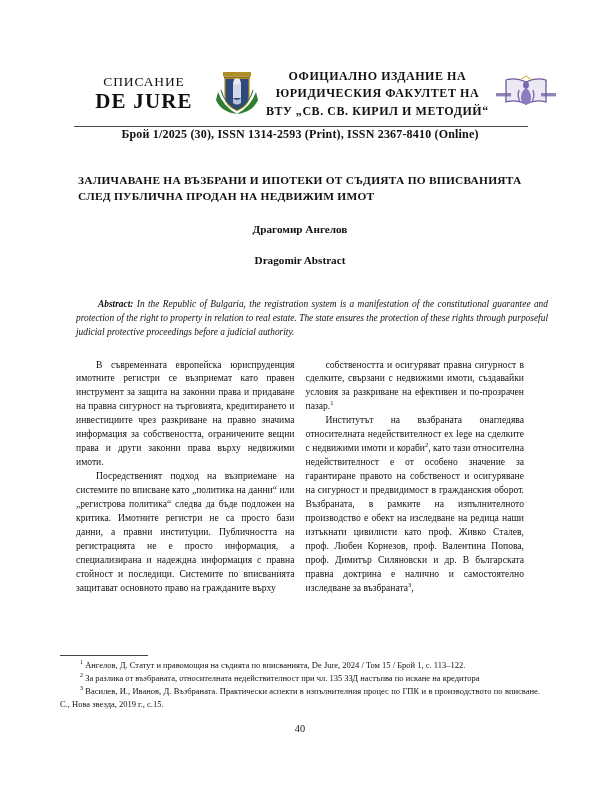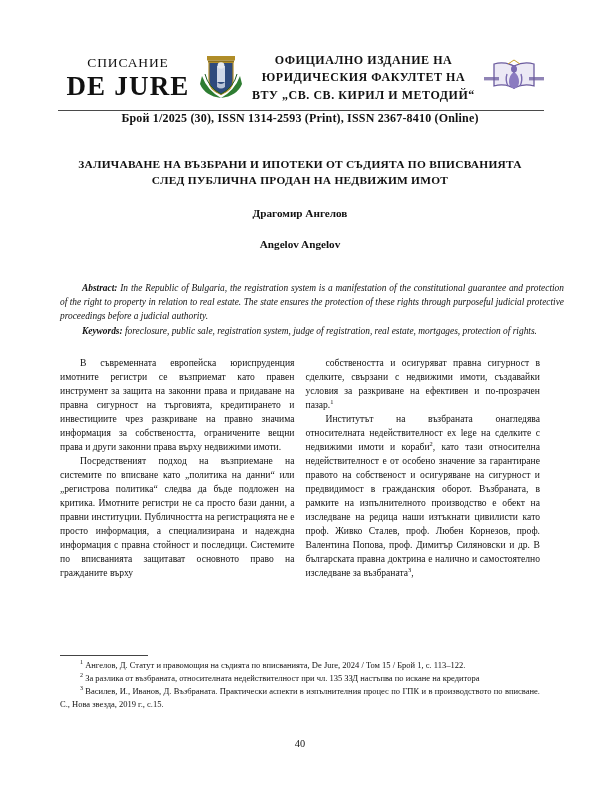--- a/index.html
+++ b/index.html
@@ -13,21 +13,21 @@
     font-family: "Liberation Serif", "DejaVu Serif", serif;
     color: #1a1a1a;
     overflow: hidden;
   }
   .page {
     position: relative;
     width: 600px;
     height: 800px;
     background: #fff;
     box-sizing: border-box;
-    padding: 0;
+    padding: 16px;
   }
 
   
   .masthead {
     display: flex;
     align-items: center;
     justify-content: space-between;
     padding: 52px 55px 0 58px;
     box-sizing: border-box;
   }
@@ -38,21 +38,21 @@
     width: 140px;
   }
   .journal-name .spisanie {
     font-size: 13.5px;
     letter-spacing: 0.9px;
     font-weight: 400;
     display: block;
     color: #111;
   }
   .journal-name .dejure {
-    font-size: 27px;
+    font-size: 21px;
     font-weight: bold;
     letter-spacing: 1.2px;
     display: block;
     margin-top: 1px;
     color: #111;
   }
   .crest {
     flex: 0 0 auto;
     width: 46px;
     height: 52px;
@@ -94,21 +94,20 @@
     text-align: right;
     font-style: italic;
     font-size: 10.3px;
     margin: 26px 60px 0 0;
     letter-spacing: 0.2px;
     color: #111;
   }
 
   
   .title-bg {
-    text-align: center;
     font-size: 11.4px;
     font-weight: bold;
     line-height: 1.42;
     letter-spacing: 0.25px;
     margin: 30px 62px 0 62px;
     text-transform: uppercase;
     color: #111;
   }
   .author-bg {
     text-align: center;
@@ -188,21 +187,21 @@
     width: 88px;
     margin: 0 0 3px 0;
   }
   .footnotes p { margin: 0; text-indent: 20px; }
   .footnotes sup { font-size: 6px; }
 
   .page-number {
     position: absolute;
     left: 0;
     right: 0;
-    top: 738px;
+    top: 723px;
     text-align: center;
     font-size: 10.3px;
     color: #111;
   }
 </style>
 </head>
 <body>
 
 <div class="page">
 
@@ -251,25 +250,24 @@
   </div>
 
   <hr class="rule">
 
   <div class="issue-line">Брой 1/2025 (30), ISSN 1314-2593 (Print), ISSN 2367-8410 (Online)</div>
 
 
   <div class="title-bg">ЗАЛИЧАВАНЕ НА ВЪЗБРАНИ И ИПОТЕКИ ОТ СЪДИЯТА ПО ВПИСВАНИЯТА СЛЕД ПУБЛИЧНА ПРОДАН НА НЕДВИЖИМ ИМОТ</div>
   <div class="author-bg">Драгомир Ангелов</div>
 
-  <div class="author-en">Angelov Angelov</div>
+  <div class="author-en">Dragomir Abstract</div>
 
   <div class="abstract-block">
     <p><b>Abstract:</b><span> In the Republic of Bulgaria, the registration system is a manifestation of the constitutional guarantee and protection of the right to property in relation to real estate. The state ensures the protection of these rights through purposeful judicial protective proceedings before a judicial authority.</span></p>
-    <p><b>Keywords:</b><span> foreclosure, public sale, registration system, judge of registration, real estate, mortgages, protection of rights.</span></p>
   </div>
 
   <div class="columns">
 
     <div class="col">
       <p>В съвременната европейска юриспруденция имотните регистри се възприемат като правен инструмент за защита на законни права и придаване на правна сигурност на търговията, кредитирането и инвестициите чрез разкриване на правно значима информация за собствеността, ограничените вещни права и други законни права върху недвижими имоти.</p>
       <p>Посредственият подход на възприемане на системите по вписване като „политика на данни“ или „регистрова политика“ следва да бъде подложен на критика. Имотните регистри не са просто бази данни, а правни институции. Публичността на регистрацията не е просто информация, а специализирана и надеждна информация с правна стойност и последици. Системите по вписванията защитават основното право на гражданите върху</p>
     </div>
 
     <div class="col">

